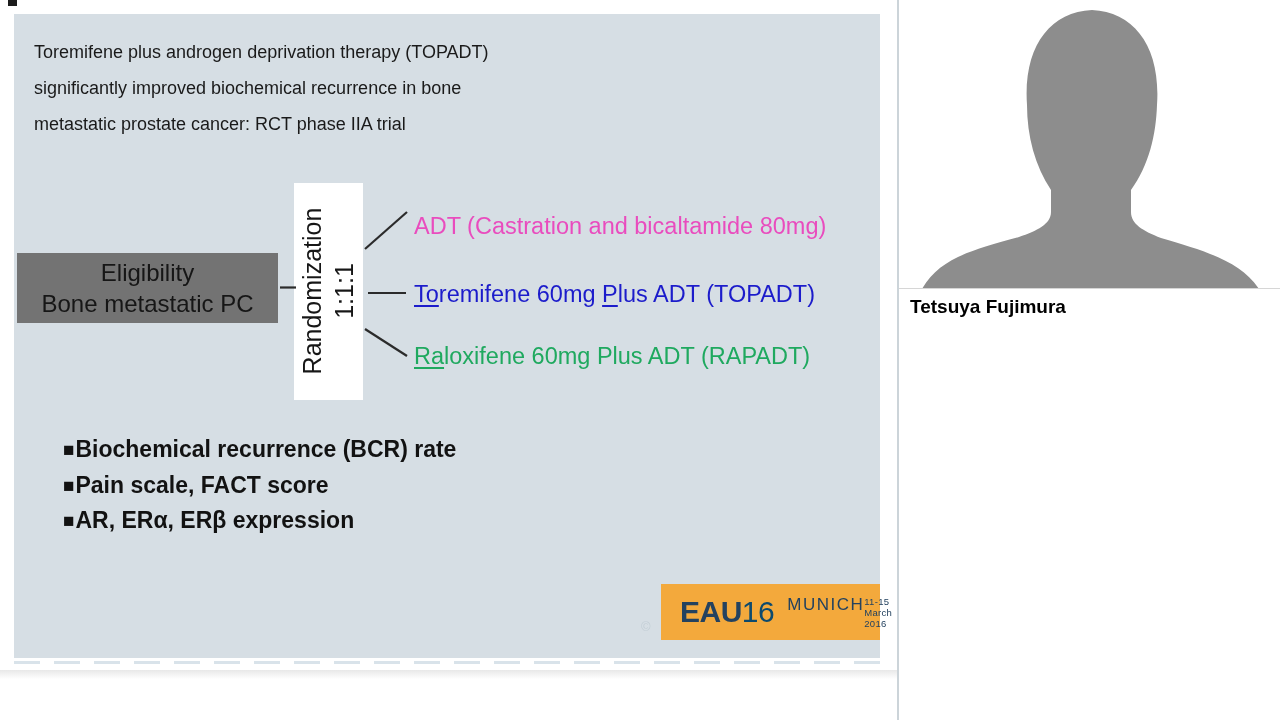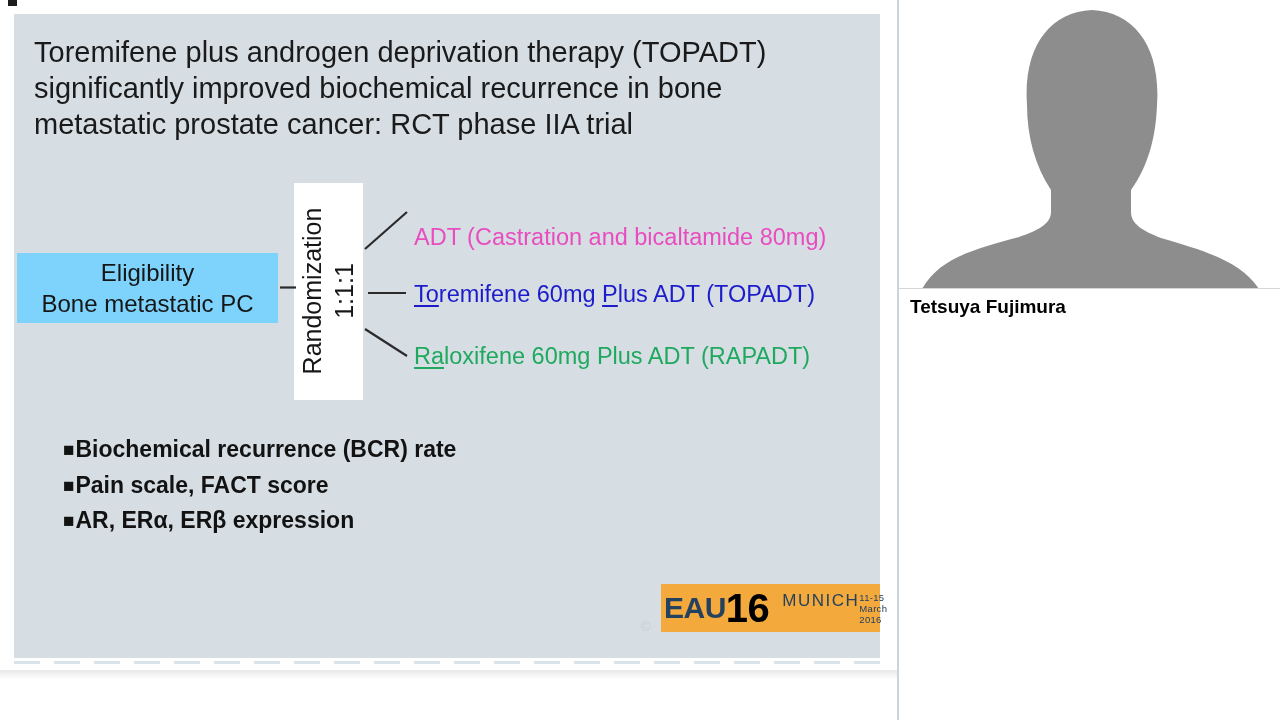--- a/index.html
+++ b/index.html
@@ -5,43 +5,43 @@
   * { margin:0; padding:0; box-sizing:border-box; }
   html,body { background:#ffffff; }
   body { font-family:"Liberation Sans", sans-serif; }
   .stage { position:relative; width:1280px; height:720px; background:#ffffff; overflow:hidden; }
 
   
   .artifact { position:absolute; left:8px; top:0; width:9px; height:6px; background:#1c1c1c; }
 
   
   .slide { position:absolute; left:14px; top:14px; width:866px; height:644px; background:#d6dee4; }
-  .slide-title { position:absolute; left:20px; top:20px; width:820px; font-size:29px; line-height:36px; color:#1a1a1a; }
-  .eligibility-box { position:absolute; left:3px; top:239px; width:261px; height:70px; background:#7dd3fc;
+  .slide-title { position:absolute; left:20px; top:20px; width:820px; font-size:18px; line-height:36px; color:#1a1a1a; }
+  .eligibility-box { position:absolute; left:3px; top:239px; width:261px; height:70px; background:#737373;
     display:flex; flex-direction:column; justify-content:center; text-align:center;
     font-size:24px; line-height:31px; color:#161616; }
   .randomization-box { position:absolute; left:280px; top:169px; width:69px; height:217px; background:#ffffff; }
   .randomization-text { position:absolute; left:206px; top:244px; width:217px; height:66px;
     transform:rotate(-90deg); text-align:center; font-size:25px; line-height:32px; color:#161616; }
   .diagram-lines { position:absolute; left:0; top:0; width:866px; height:644px; pointer-events:none; }
 
   .arm { position:absolute; left:400px; font-size:23.5px; white-space:nowrap; }
-  .arm-adt   { top:210px; color:#e94cbe; }
+  .arm-adt   { top:199px; color:#e94cbe; }
   .arm-top   { top:267px; color:#1c1ccb; }
   .arm-rap   { top:329px; color:#1fa95f; }
   .u { text-decoration:underline; text-underline-offset:3px; }
 
   .endpoints { position:absolute; left:49px; top:422px; font-weight:bold; color:#121212; font-size:23px; }
   .ep-row { height:35.5px; white-space:nowrap; }
   .ep-bullet { font-size:19px; vertical-align:1px; margin-right:1px; }
 
-  .eau-logo { position:absolute; left:647px; top:570px; width:219px; height:48px; background:#f3a93c;
-    display:flex; align-items:center; padding-left:3px; }
+  .eau-logo { position:absolute; left:647px; top:570px; width:219px; height:56px; background:#f3a93c;
+    display:flex; align-items:center; padding-left:19px; }
   .eau-word { font-size:30px; font-weight:bold; color:#24425f; letter-spacing:-.5px; }
-  .eau-year { font-size:40px; font-weight:bold; color:#000000; letter-spacing:-.5px; }
+  .eau-year { font-size:30px; font-weight:normal; color:#0c4a6e; letter-spacing:-.5px; }
   .eau-divider { width:2px; height:34px; background:#24425f; margin:0 7px 0 6px; }
   .eau-right { display:flex; flex-direction:row; justify-content:center; }
   .eau-city { font-size:17px; color:#24425f; letter-spacing:1.5px; line-height:18px; }
   .eau-dates { font-size:9.5px; color:#24425f; letter-spacing:.3px; line-height:11px; }
   .watermark { position:absolute; left:627px; top:605px; font-size:13px; color:#b9c6ce; opacity:.65; }
 
   
   .slide-dashes { position:absolute; left:14px; top:661px; width:866px; height:3px;
     background:repeating-linear-gradient(90deg, #d9e3ea 0 26px, transparent 26px 40px); }
   .slide-shadow { position:absolute; left:0; top:670px; width:897px; height:9px;

